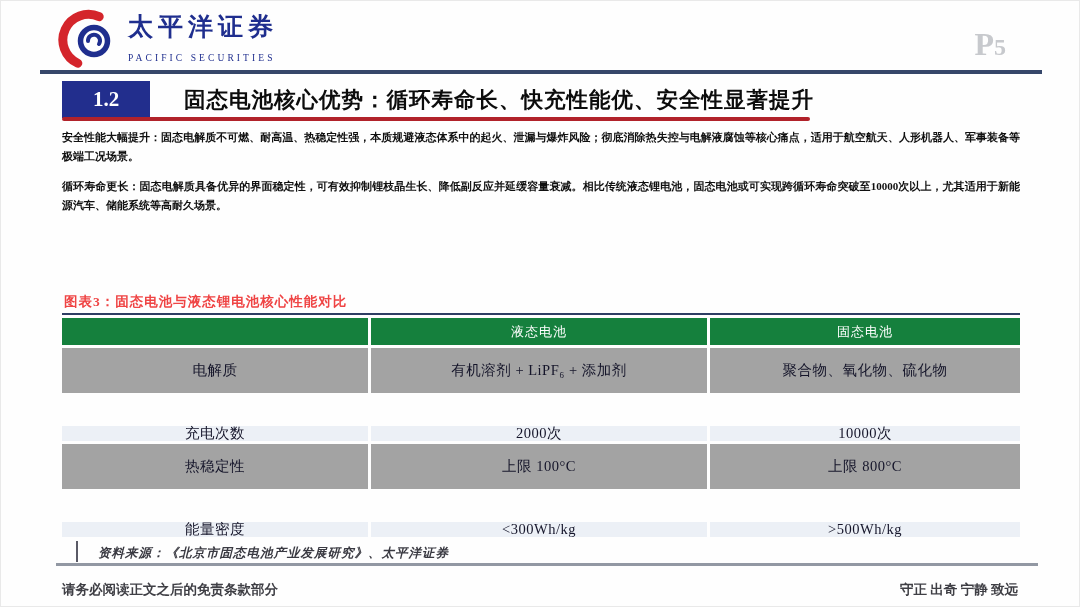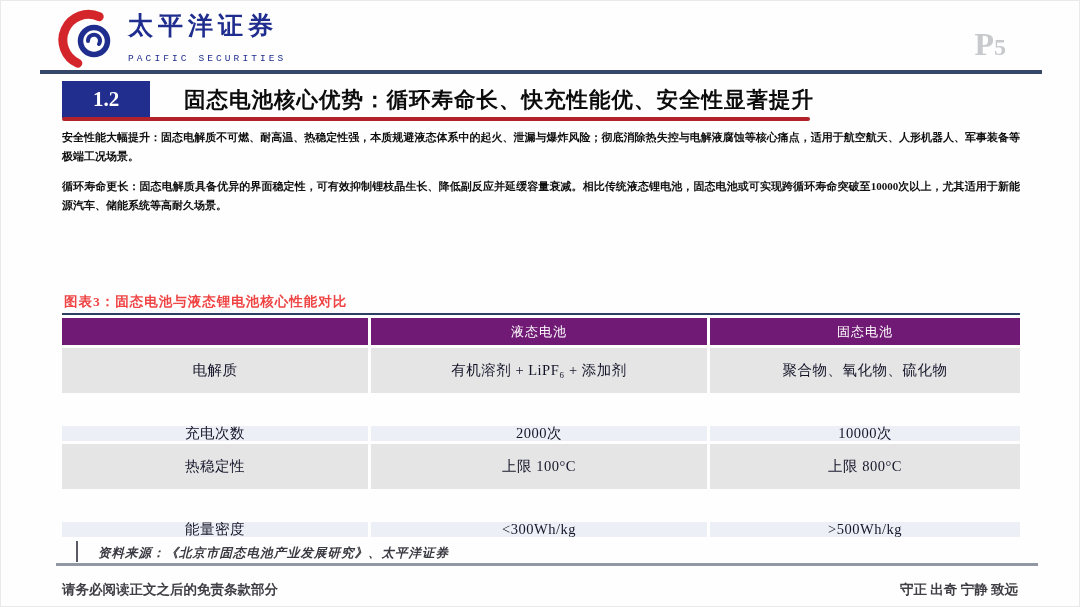--- a/index.html
+++ b/index.html
@@ -6,44 +6,44 @@
   .page{
     position:relative;width:1080px;height:607px;background:#fefefe;
     font-family:"Liberation Serif","DejaVu Serif",serif;overflow:hidden;
     box-shadow:inset 0 0 0 1px #e9e9e9;
   }
   
   .logo{position:absolute;left:58px;top:8px;display:flex;align-items:center;}
   .logo-icon{width:62px;height:60px;}
   .logo-text{margin-left:8px;display:flex;flex-direction:column;}
   .logo-cn{color:#1f2e8e;font-weight:bold;font-size:25px;letter-spacing:5px;line-height:1.1;}
-  .logo-en{color:#1f2e8e;font-size:9.5px;letter-spacing:3.1px;font-family:Liberation Mono, monospace;margin-top:13px;}
+  .logo-en{color:#1f2e8e;font-size:9.5px;letter-spacing:3.1px;font-family:Liberation Serif, serif;margin-top:13px;}
   .page-num{position:absolute;right:74px;top:26px;color:#c7c9cd;font-weight:bold;
     font-family:Liberation Serif, serif;font-size:24px;display:block;}
   .page-num::first-letter{font-size:32px;}
   .top-rule{position:absolute;top:70px;left:40px;width:1002px;height:4px;background:#36476a;}
   
   .title-row{position:absolute;top:80px;left:62px;right:72px;height:38px;display:flex;align-items:center;}
   .section-chip{width:88px;height:37px;background:#222e8d;color:#ffffff;font-weight:bold;
     font-size:21px;display:flex;align-items:center;justify-content:center;flex:0 0 auto;}
   .title{margin-left:34px;font-size:21.5px;font-weight:bold;color:#0c0c0c;letter-spacing:1px;white-space:nowrap;}
   .title-underline{position:absolute;top:117px;left:62px;width:748px;height:4px;background:#b1222a;border-radius:2px;}
   
   .body-text{position:absolute;top:128px;left:62px;width:958px;color:#101010;}
   .para{margin:0 0 11px 0;font-size:11px;line-height:1.72;text-align:justify;font-weight:600;}
   .para .lead{font-weight:800;}
   
   .fig-caption{position:absolute;top:293px;left:64px;color:#ef4444;font-weight:bold;font-size:13.5px;letter-spacing:1px;}
   .caption-rule{position:absolute;top:313px;left:62px;width:958px;height:2px;background:#2e3d63;}
   .perf-table{position:absolute;top:318px;left:62px;width:958px;display:grid;
     grid-template-columns:306px 336px 310px;column-gap:3px;row-gap:3px;
     grid-template-rows:27px 45px 45px 45px 45px;}
-  .th{background:#701a75;color:#ffffff;font-size:13px;display:flex;align-items:center;justify-content:center;letter-spacing:1px;}
+  .th{background:#15803d;color:#ffffff;font-size:13px;display:flex;align-items:center;justify-content:center;letter-spacing:1px;}
   .td{font-size:14.5px;color:#15152a;display:flex;align-items:center;justify-content:center;letter-spacing:0.5px;}
-  .row-odd{background:#e5e5e5;}
+  .row-odd{background:#a3a3a3;}
   .row-even{background:#ecf0f6;margin-top:30px;}
   
   .source-tick{position:absolute;left:76px;top:541px;width:2px;height:21px;background:#5a5a66;}
   .source{position:absolute;left:98px;top:545px;font-style:italic;font-weight:bold;font-size:12.5px;color:#3a3a42;letter-spacing:1px;}
   .source-rule{position:absolute;top:563px;left:56px;width:982px;height:3px;background:#9298a3;}
   .footer{position:absolute;top:581px;left:62px;right:62px;display:flex;justify-content:space-between;
     font-size:13.5px;color:#3f3f45;font-weight:600;}
 </style>
 </head>
 <body>

